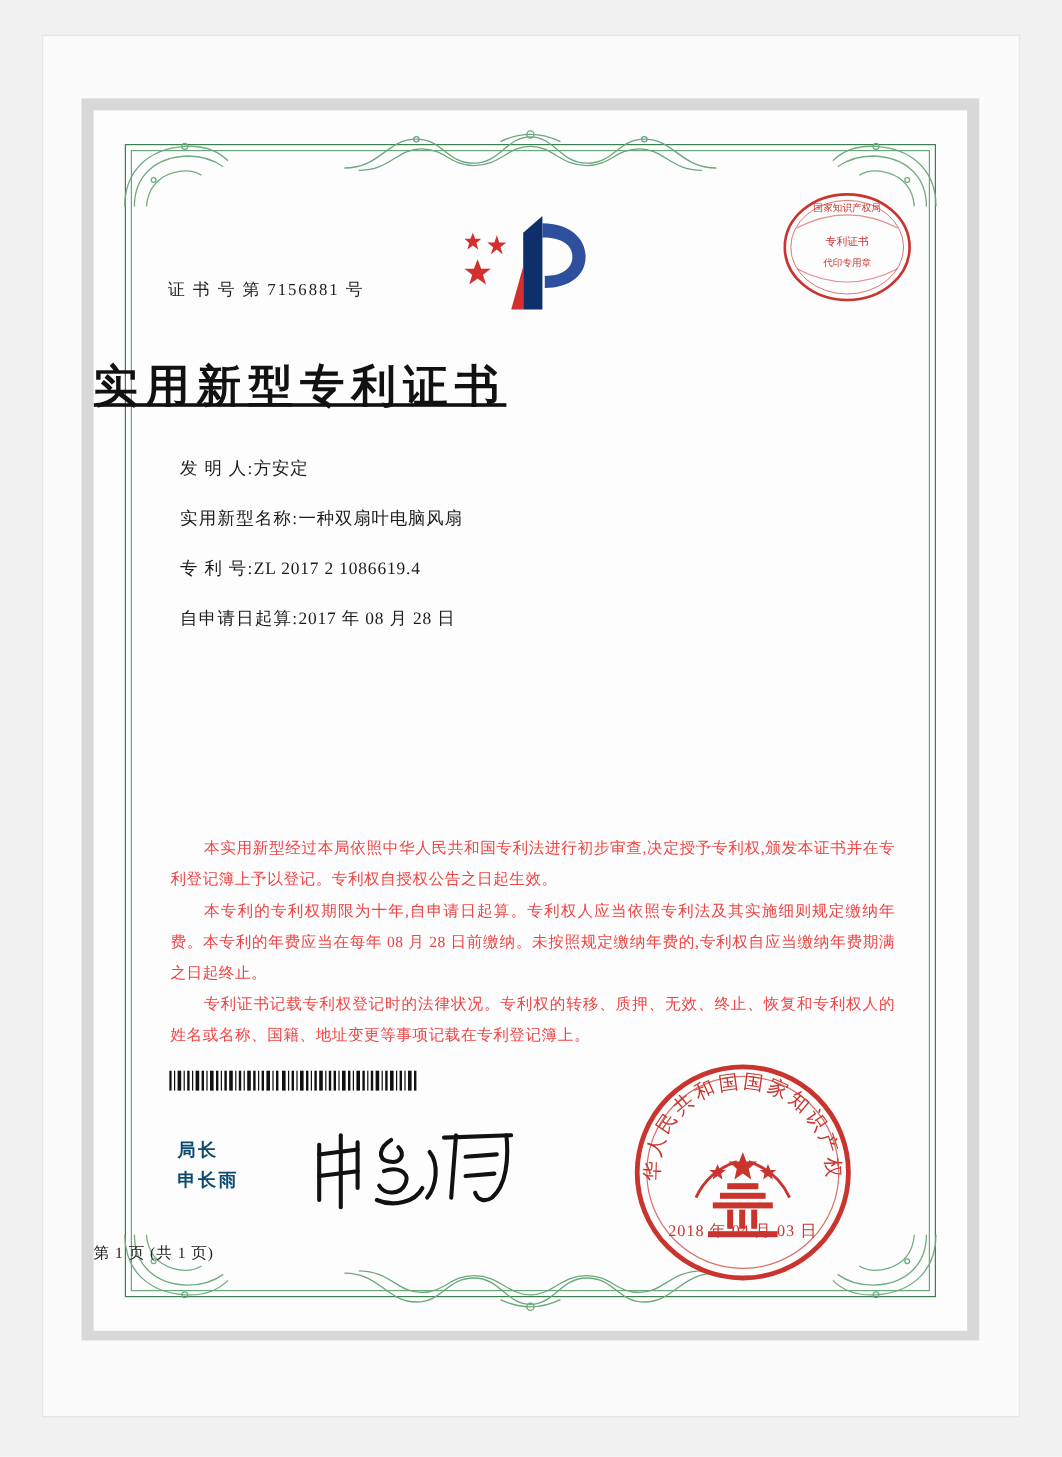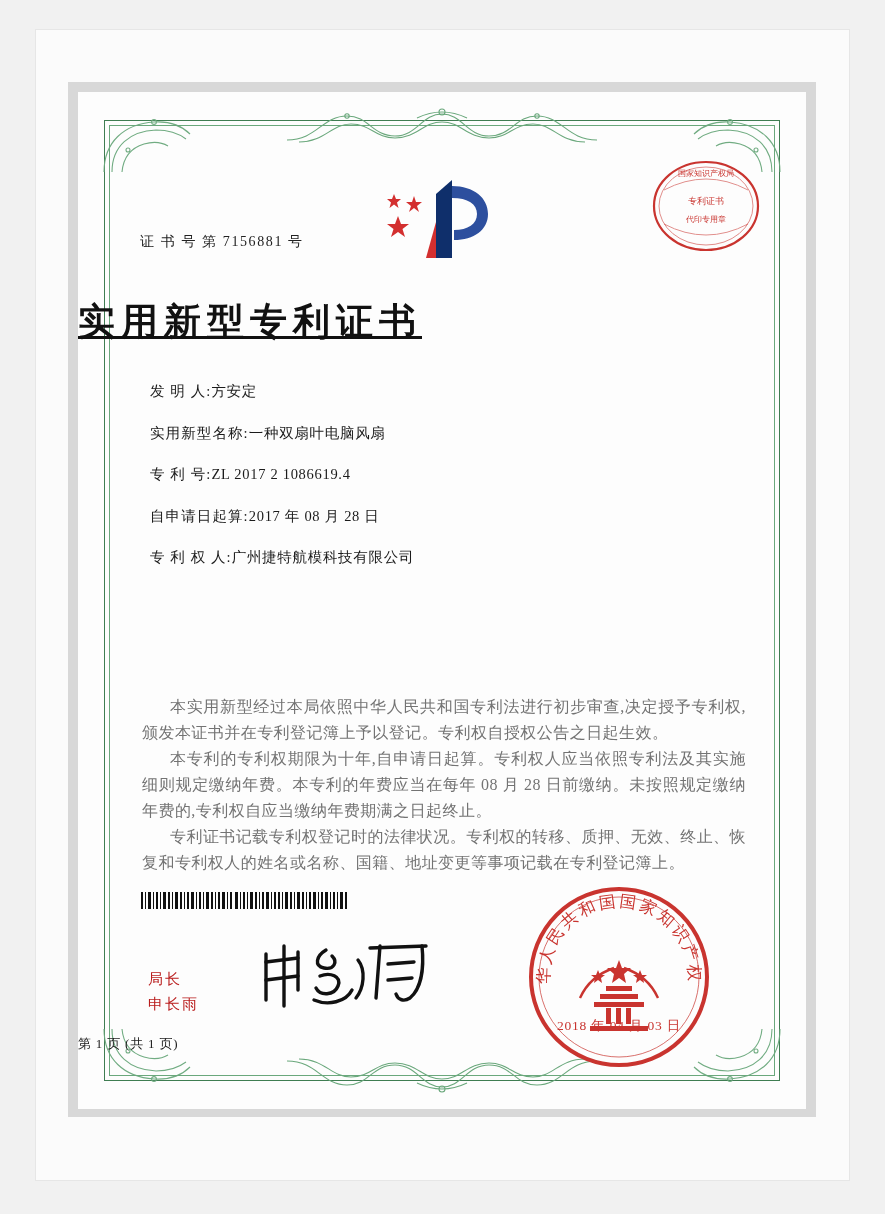--- a/index.html
+++ b/index.html
@@ -134,46 +134,45 @@
     margin-bottom: 27px;
     white-space: nowrap;
     letter-spacing: .6px;
   }
   .field-label { letter-spacing: 1.1px; }
   .field-value { letter-spacing: .7px; }
 
   .paragraphs {
     position: absolute;
     left: 64px; right: 60px; top: 602px;
-    font-size: 16px;
+    font-size: 13px;
     line-height: 26px;
     text-align: justify;
     letter-spacing: .45px;
-    color: #737373;
+    color: #ef4444;
   }
   .paragraphs p {
     margin: 0;
     text-indent: 28px;
   }
 
   .barcode {
     position: absolute;
     left: 63px; top: 800px;
     width: 208px; height: 17px;
   }
 
   .footer-sign {
     position: absolute;
     left: 70px; top: 855px;
     font-size: 15px;
     line-height: 25px;
     letter-spacing: 2px;
-    font-weight: normal;
-    color: #b91c1c;
-    margin-top: 20px;
+    font-weight: bold;
+    color: #0c4a6e;
   }
   .signature {
     position: absolute;
     left: 176px; top: 840px;
     width: 200px; height: 80px;
     color: #111;
   }
 
   .seal-main {
     position: absolute;
@@ -304,23 +303,20 @@
           <span class="field-label">发    明    人:</span><span class="field-value">方安定</span>
         </div>
         <div class="field-row">
           <span class="field-label">实用新型名称:</span><span class="field-value">一种双扇叶电脑风扇</span>
         </div>
         <div class="field-row">
           <span class="field-label">专    利    号:</span><span class="field-value">ZL 2017 2 1086619.4</span>
         </div>
         <div class="field-row">
           <span class="field-label">自申请日起算:</span><span class="field-value">2017 年 08 月 28 日</span>
-        </div>
-        <div class="field-row">
-          <span class="field-label">专  利  权  人:</span><span class="field-value">广州捷特航模科技有限公司</span>
         </div>
       </div>
 
       <div class="paragraphs">
         <p>本实用新型经过本局依照中华人民共和国专利法进行初步审查,决定授予专利权,颁发本证书并在专利登记簿上予以登记。专利权自授权公告之日起生效。</p>
         <p>本专利的专利权期限为十年,自申请日起算。专利权人应当依照专利法及其实施细则规定缴纳年费。本专利的年费应当在每年 08 月 28 日前缴纳。未按照规定缴纳年费的,专利权自应当缴纳年费期满之日起终止。</p>
         <p>专利证书记载专利权登记时的法律状况。专利权的转移、质押、无效、终止、恢复和专利权人的姓名或名称、国籍、地址变更等事项记载在专利登记簿上。</p>
       </div>
 
       <svg class="barcode" viewBox="0 0 208 17" preserveAspectRatio="none">

